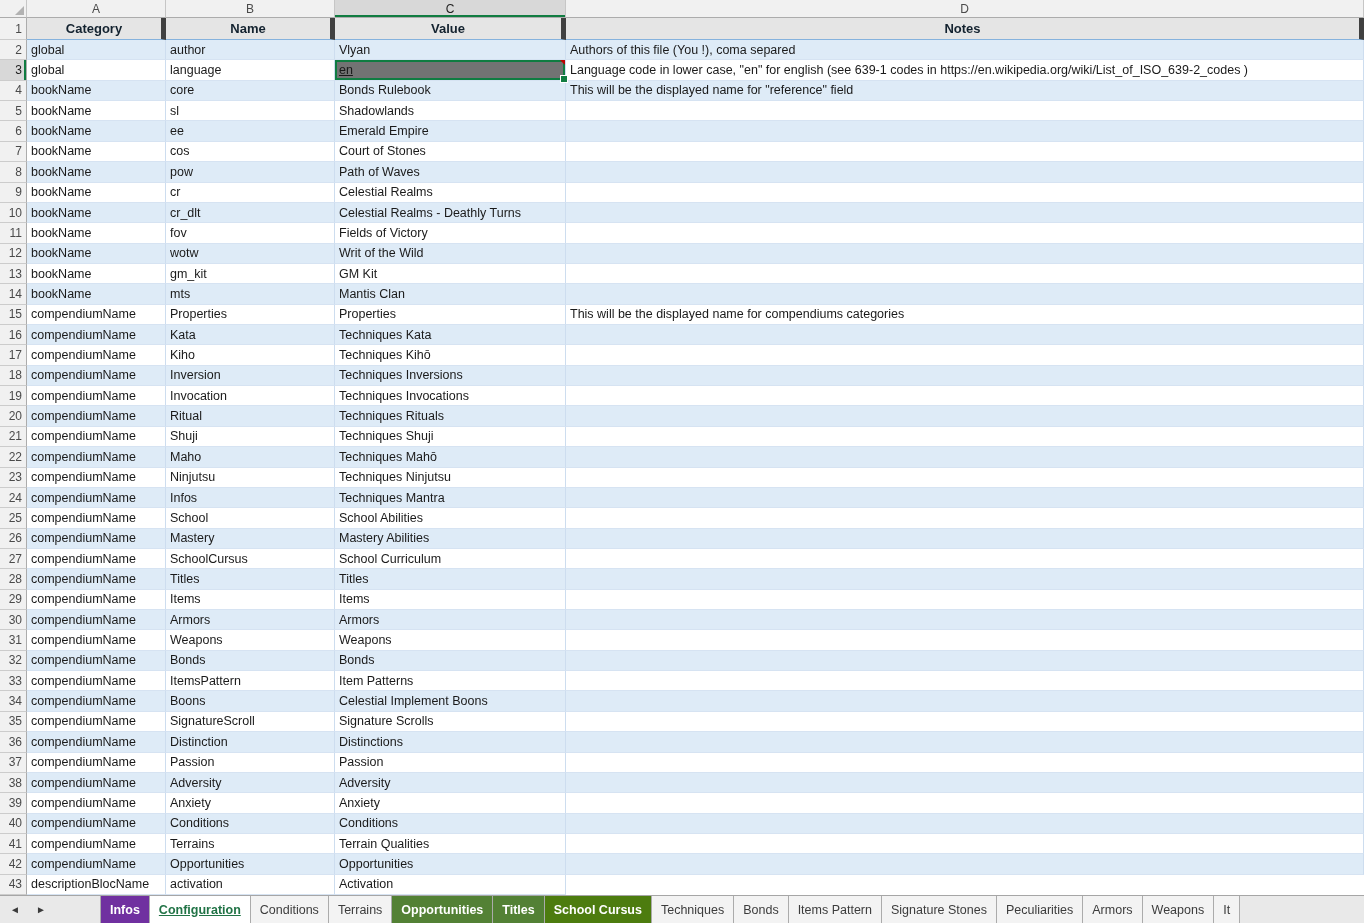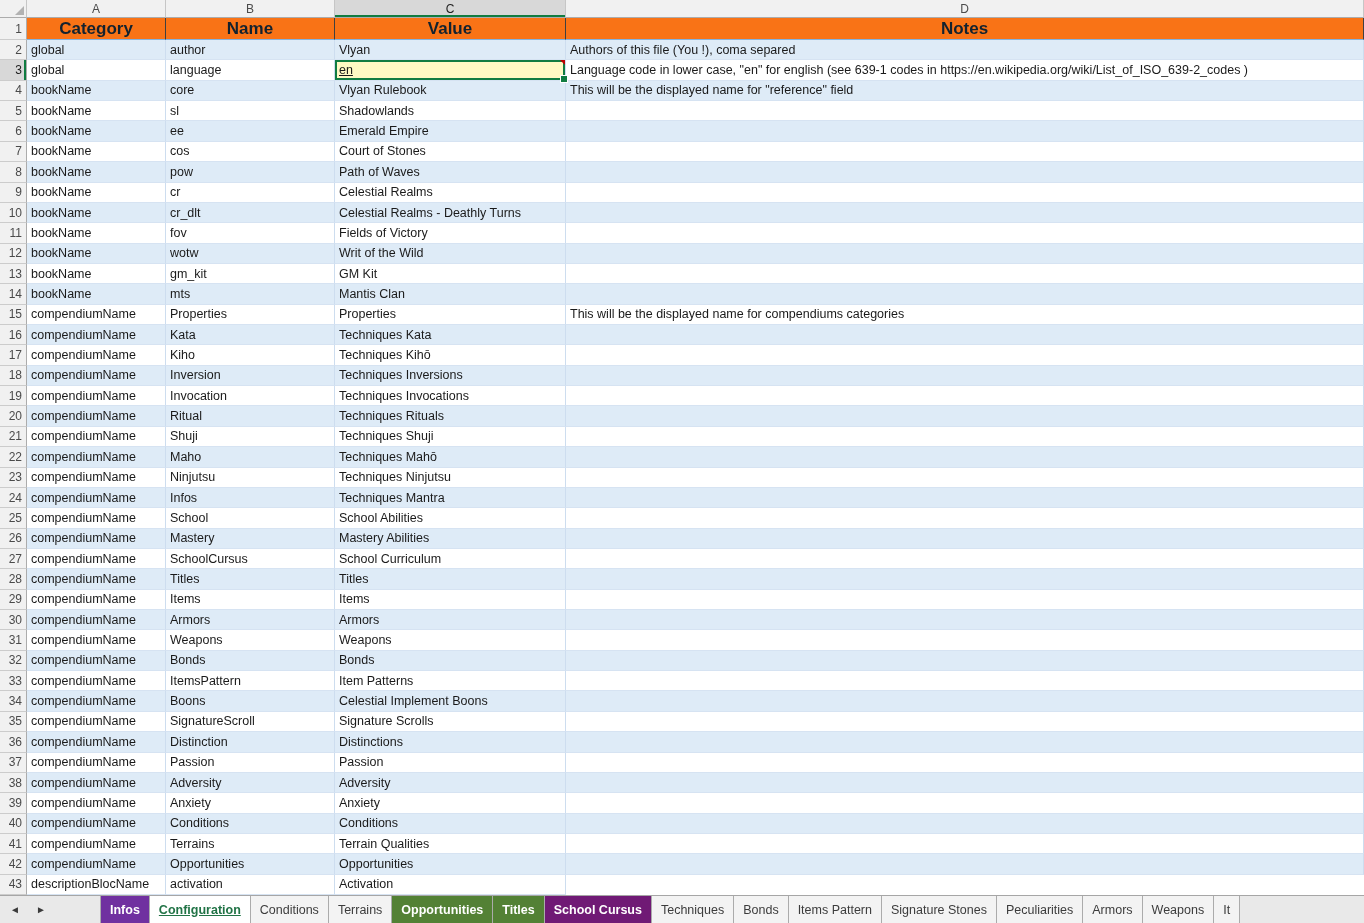--- a/index.html
+++ b/index.html
@@ -28,30 +28,30 @@
     background:#f1f1f1; justify-content:center;
     color:#4a4a4a; font-size:12px; padding:0;
     border-right:1px solid #c6c6c6; border-bottom:1px solid #acacac;
   }
   .rowhead {
     background:#f1f1f1; justify-content:flex-end;
     color:#4a4a4a; font-size:12px;
     border-right:1px solid #acacac; border-bottom:1px solid #cccccc;
   }
   .hdr {
-    background:#f97316; justify-content:center;
-    font-weight:bold; font-size:17px; color:#13222f;
-    border-right:1px solid #404040; border-bottom:1px solid #85b2dd;
+    background:#e5e5e5; justify-content:center;
+    font-weight:bold; font-size:13px; color:#13222f;
+    border-right:5px solid #404040; border-bottom:1px solid #85b2dd;
   }
   .band { background:#deebf7; }
 
   
   .sel {
     position:relative; z-index:2; overflow:visible;
-    background:#fef9c3;
+    background:#737373;
     box-shadow:inset 0 0 0 2px #107C41;
     text-decoration:underline;
   }
   .sel::after { 
     content:""; position:absolute; right:-3px; bottom:-3px;
     width:6px; height:6px; background:#107C41; border:1px solid #fff;
   }
   .sel::before { 
     content:""; position:absolute; right:0; top:0;
     border-top:5px solid #c00000; border-left:5px solid transparent;
@@ -116,21 +116,21 @@
       <div class="cell data band">Vlyan</div>
       <div class="cell data band">Authors of this file (You !), coma separed</div>
       <div class="cell rowhead sel-row">3</div>
       <div class="cell data">global</div>
       <div class="cell data">language</div>
       <div class="cell data sel">en</div>
       <div class="cell data">Language code in lower case, "en" for english (see 639-1 codes in https://en.wikipedia.org/wiki/List_of_ISO_639-2_codes )</div>
       <div class="cell rowhead">4</div>
       <div class="cell data band">bookName</div>
       <div class="cell data band">core</div>
-      <div class="cell data band">Vlyan Rulebook</div>
+      <div class="cell data band">Bonds Rulebook</div>
       <div class="cell data band">This will be the displayed name for "reference" field</div>
       <div class="cell rowhead">5</div>
       <div class="cell data">bookName</div>
       <div class="cell data">sl</div>
       <div class="cell data">Shadowlands</div>
       <div class="cell data"></div>
       <div class="cell rowhead">6</div>
       <div class="cell data band">bookName</div>
       <div class="cell data band">ee</div>
       <div class="cell data band">Emerald Empire</div>
@@ -327,21 +327,21 @@
       <span>►</span>
     </div>
     <div id="tabs">
 
     <div class="tab colored" style="background: rgb(112, 48, 160); color: rgb(255, 255, 255);">Infos</div>
         <div class="tab active">Configuration</div>
         <div class="tab">Conditions</div>
         <div class="tab">Terrains</div>
         <div class="tab colored" style="background: rgb(83, 129, 53); color: rgb(255, 255, 255);">Opportunities</div>
         <div class="tab colored" style="background: rgb(83, 129, 53); color: rgb(255, 255, 255);">Titles</div>
-        <div class="tab colored" style="background: #701a75; color: rgb(255, 255, 255); text-align: center;">School Cursus</div>
+        <div class="tab colored" style="background: #4d7c0f; color: rgb(255, 255, 255); text-align: center;">School Cursus</div>
         <div class="tab">Techniques</div>
         <div class="tab">Bonds</div>
         <div class="tab">Items Pattern</div>
         <div class="tab">Signature Stones</div>
         <div class="tab">Peculiarities</div>
         <div class="tab">Armors</div>
         <div class="tab">Weapons</div>
         <div class="tab">It</div>
       </div>
   </div>

